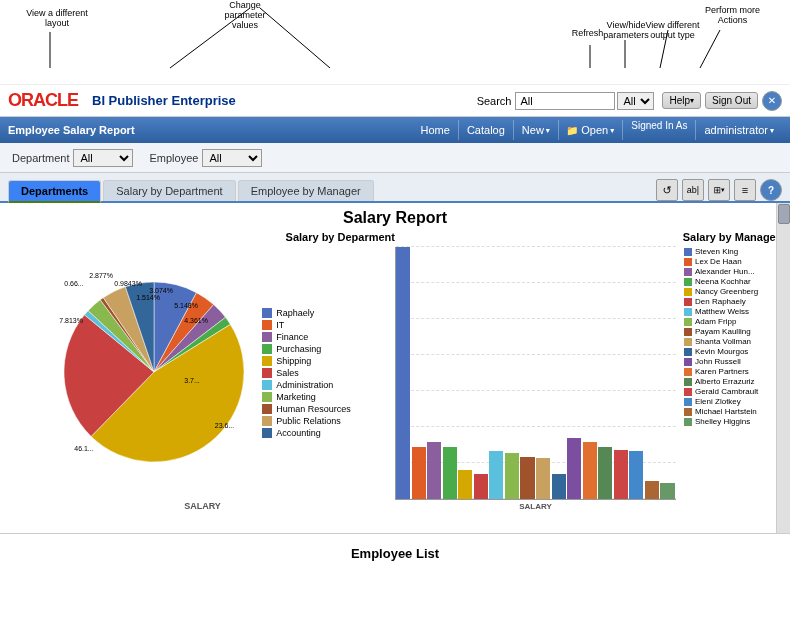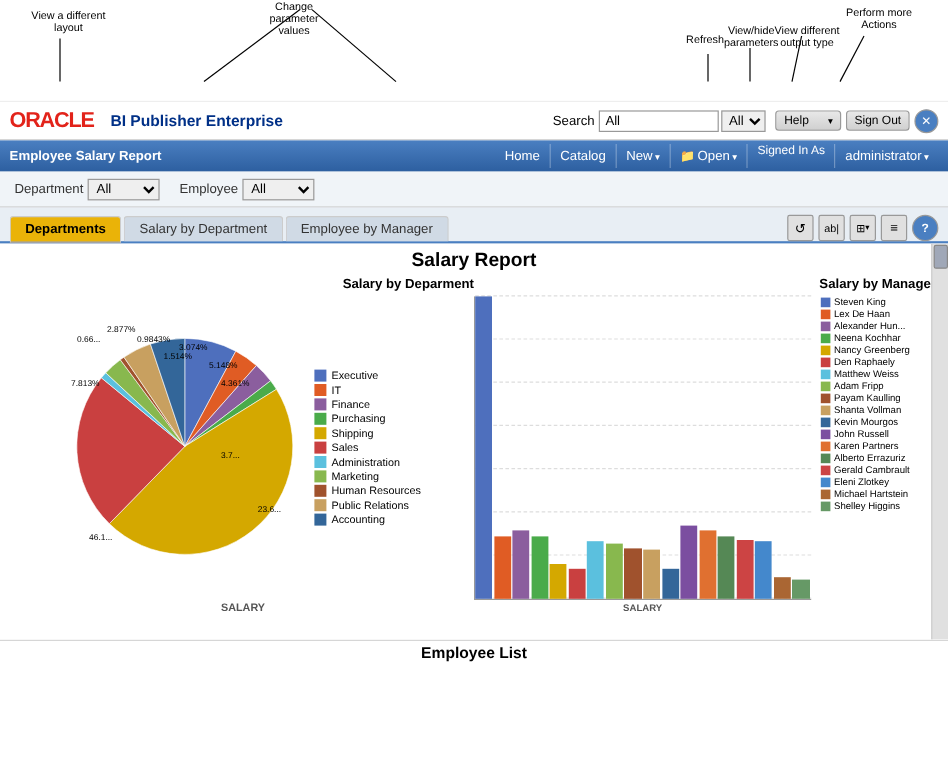--- a/index.html
+++ b/index.html
@@ -10,40 +10,40 @@
 
     
     .oracle-bar { background: #fff; border-bottom: 1px solid #ccc; display: flex; align-items: center; padding: 4px 8px; height: 36px; }
     .oracle-logo { display: flex; align-items: center; margin-right: 8px; }
     .oracle-text { font-size: 18px; font-weight: bold; color: #e2231a; letter-spacing: -1px; }
     .search-area { display: flex; align-items: center; margin-left: auto; font-size: 11px; }
     .search-label { margin-right: 4px; }
     .search-input { border: 1px solid #999; padding: 2px 4px; font-size: 11px; width: 100px; }
     .search-select { border: 1px solid #999; padding: 1px; font-size: 11px; margin-left: 2px; }
     .top-icons { display: flex; align-items: center; margin-left: 8px; gap: 4px; }
-    .top-icon-btn { background: linear-gradient(to bottom, #e8e8e8, #d0d0d0); border: 1px solid #999; border-radius: 3px; padding: 2px 6px; font-size: 10px; cursor: pointer; display: flex; align-items: center; gap: 16px; }
+    .top-icon-btn { background: linear-gradient(to bottom, #e8e8e8, #d0d0d0); border: 1px solid #999; border-radius: 3px; padding: 2px 6px; font-size: 10px; cursor: pointer; display: flex; align-items: center; gap: 0; }
 
     
     .nav-bar { background: linear-gradient(to bottom, #4a7fc1, #2d5fa0); display: flex; align-items: center; padding: 0 8px; height: 26px; }
     .report-title { color: #fff; font-weight: bold; font-size: 11px; margin-right: auto; }
     .nav-links { display: flex; gap: 0; }
     .nav-link { color: #fff; font-size: 11px; padding: 4px 8px; cursor: pointer; border-right: 1px solid rgba(255,255,255,0.3); }
     .signed-in { color: #fff; font-size: 10px; padding: 0 8px; border-right: 1px solid rgba(255,255,255,0.3); }
     .admin-btn { color: #fff; font-size: 11px; padding: 4px 8px; display: flex; align-items: center; gap: 2px; }
 
     
     .filter-bar { background: #f0f4f8; border-bottom: 1px solid #ccc; padding: 4px 12px; display: flex; align-items: center; gap: 16px; height: 30px; }
     .filter-group { display: flex; align-items: center; gap: 4px; }
     .filter-label { font-size: 11px; color: #333; }
     .filter-select { border: 1px solid #999; padding: 1px 2px; font-size: 11px; min-width: 60px; }
 
     
     .tabs-bar { background: #e8eef4; border-bottom: 2px solid #4a7fc1; display: flex; align-items: flex-end; padding: 0 8px; height: 30px; }
     .tab { padding: 4px 12px; font-size: 11px; cursor: pointer; border: 1px solid #ccc; border-bottom: none; margin-right: 2px; background: #d0dae5; color: #333; border-radius: 3px 3px 0 0; }
-    .tab.active { background: #eab308; color: #000; font-weight: bold; border-bottom: 2px solid #a3a3a3; margin-bottom: -2px; }
+    .tab.active { background: #3b82f6; color: #000; font-weight: bold; border-bottom: 2px solid #4d7c0f; margin-bottom: -2px; }
     .tab-right-icons { margin-left: auto; display: flex; align-items: center; gap: 4px; }
     .tab-icon { width: 22px; height: 22px; border: 1px solid #999; background: #e0e0e0; display: flex; align-items: center; justify-content: center; font-size: 11px; cursor: pointer; border-radius: 2px; }
 
     
     .main-content { background: #fff; overflow: hidden; position: relative; }
 
     
     .legend { display: flex; flex-direction: column; gap: 2px; font-size: 9px; }
     .legend-item { display: flex; align-items: center; gap: 4px; }
     .legend-color { width: 10px; height: 10px; flex-shrink: 0; }
@@ -212,21 +212,21 @@
             <span style="position:absolute; top:45px; left:5px; font-size:7px;">7.813%</span>
             <span style="position:absolute; top:105px; left:130px; font-size:7px;">3.7...</span>
             <span style="position:absolute; top:150px; right:20px; font-size:7px;">23.6...</span>
             <span style="position:absolute; bottom:20px; left:20px; font-size:7px;">46.1...</span>
           </div>
         </div>
 
         <div class="legend" id="pie-legend">
             <div class="legend-item">
               <div class="legend-color" style="background:#4e6fbd;"></div>
-              <span>Executive</span>
+              <span>Raphaely</span>
             </div>
             <div class="legend-item">
               <div class="legend-color" style="background:#e05c24;"></div>
               <span>IT</span>
             </div>
             <div class="legend-item">
               <div class="legend-color" style="background:#8b5e9e;"></div>
               <span>Finance</span>
             </div>
             <div class="legend-item">
@@ -377,15 +377,15 @@
               <div class="bar-legend-color" style="background:#669966;"></div>
               <span>Shelley Higgins</span>
             </div>
           </div>
       </div>
     </div>
 
   </div>
 </div>
 
-<div style="border-top:1px solid #ccc; background:#fff; padding:2px; text-align:center;">
+<div style="border-top:1px solid #ccc; background:#fff; padding:12px; text-align:center;">
   <div style="font-size:13px; font-weight:bold;">Employee List</div>
 </div>
 
 </body></html>

